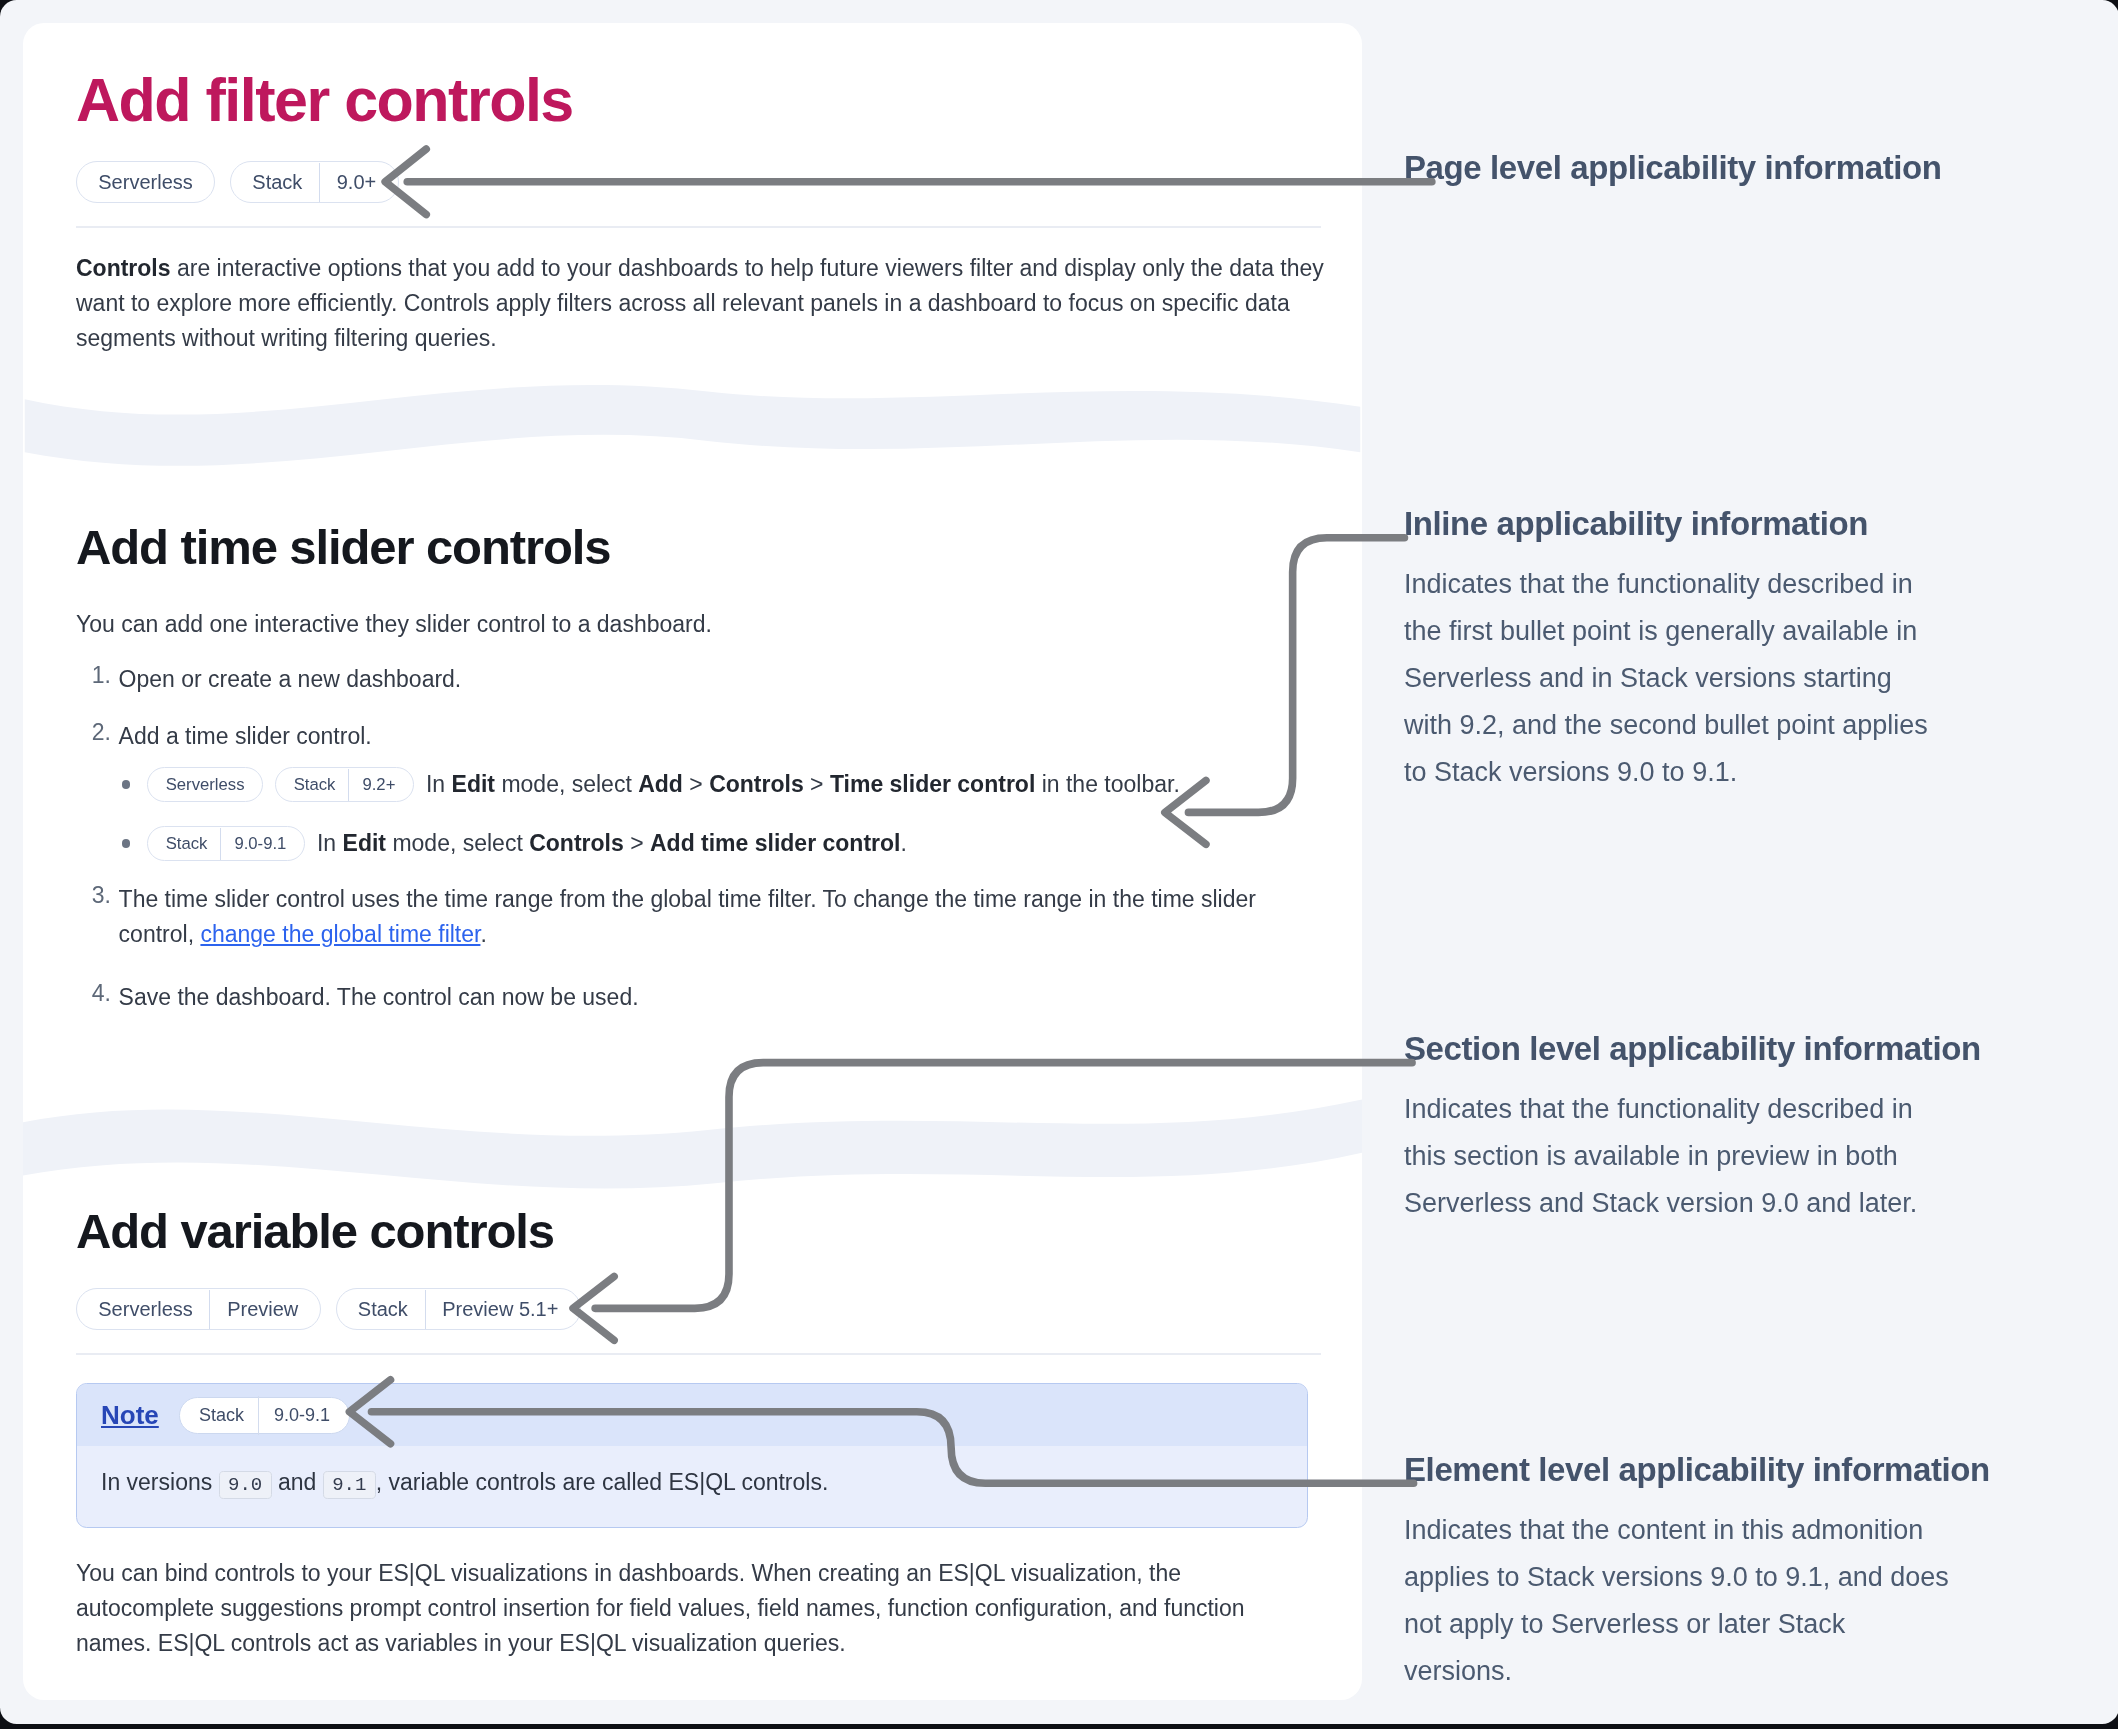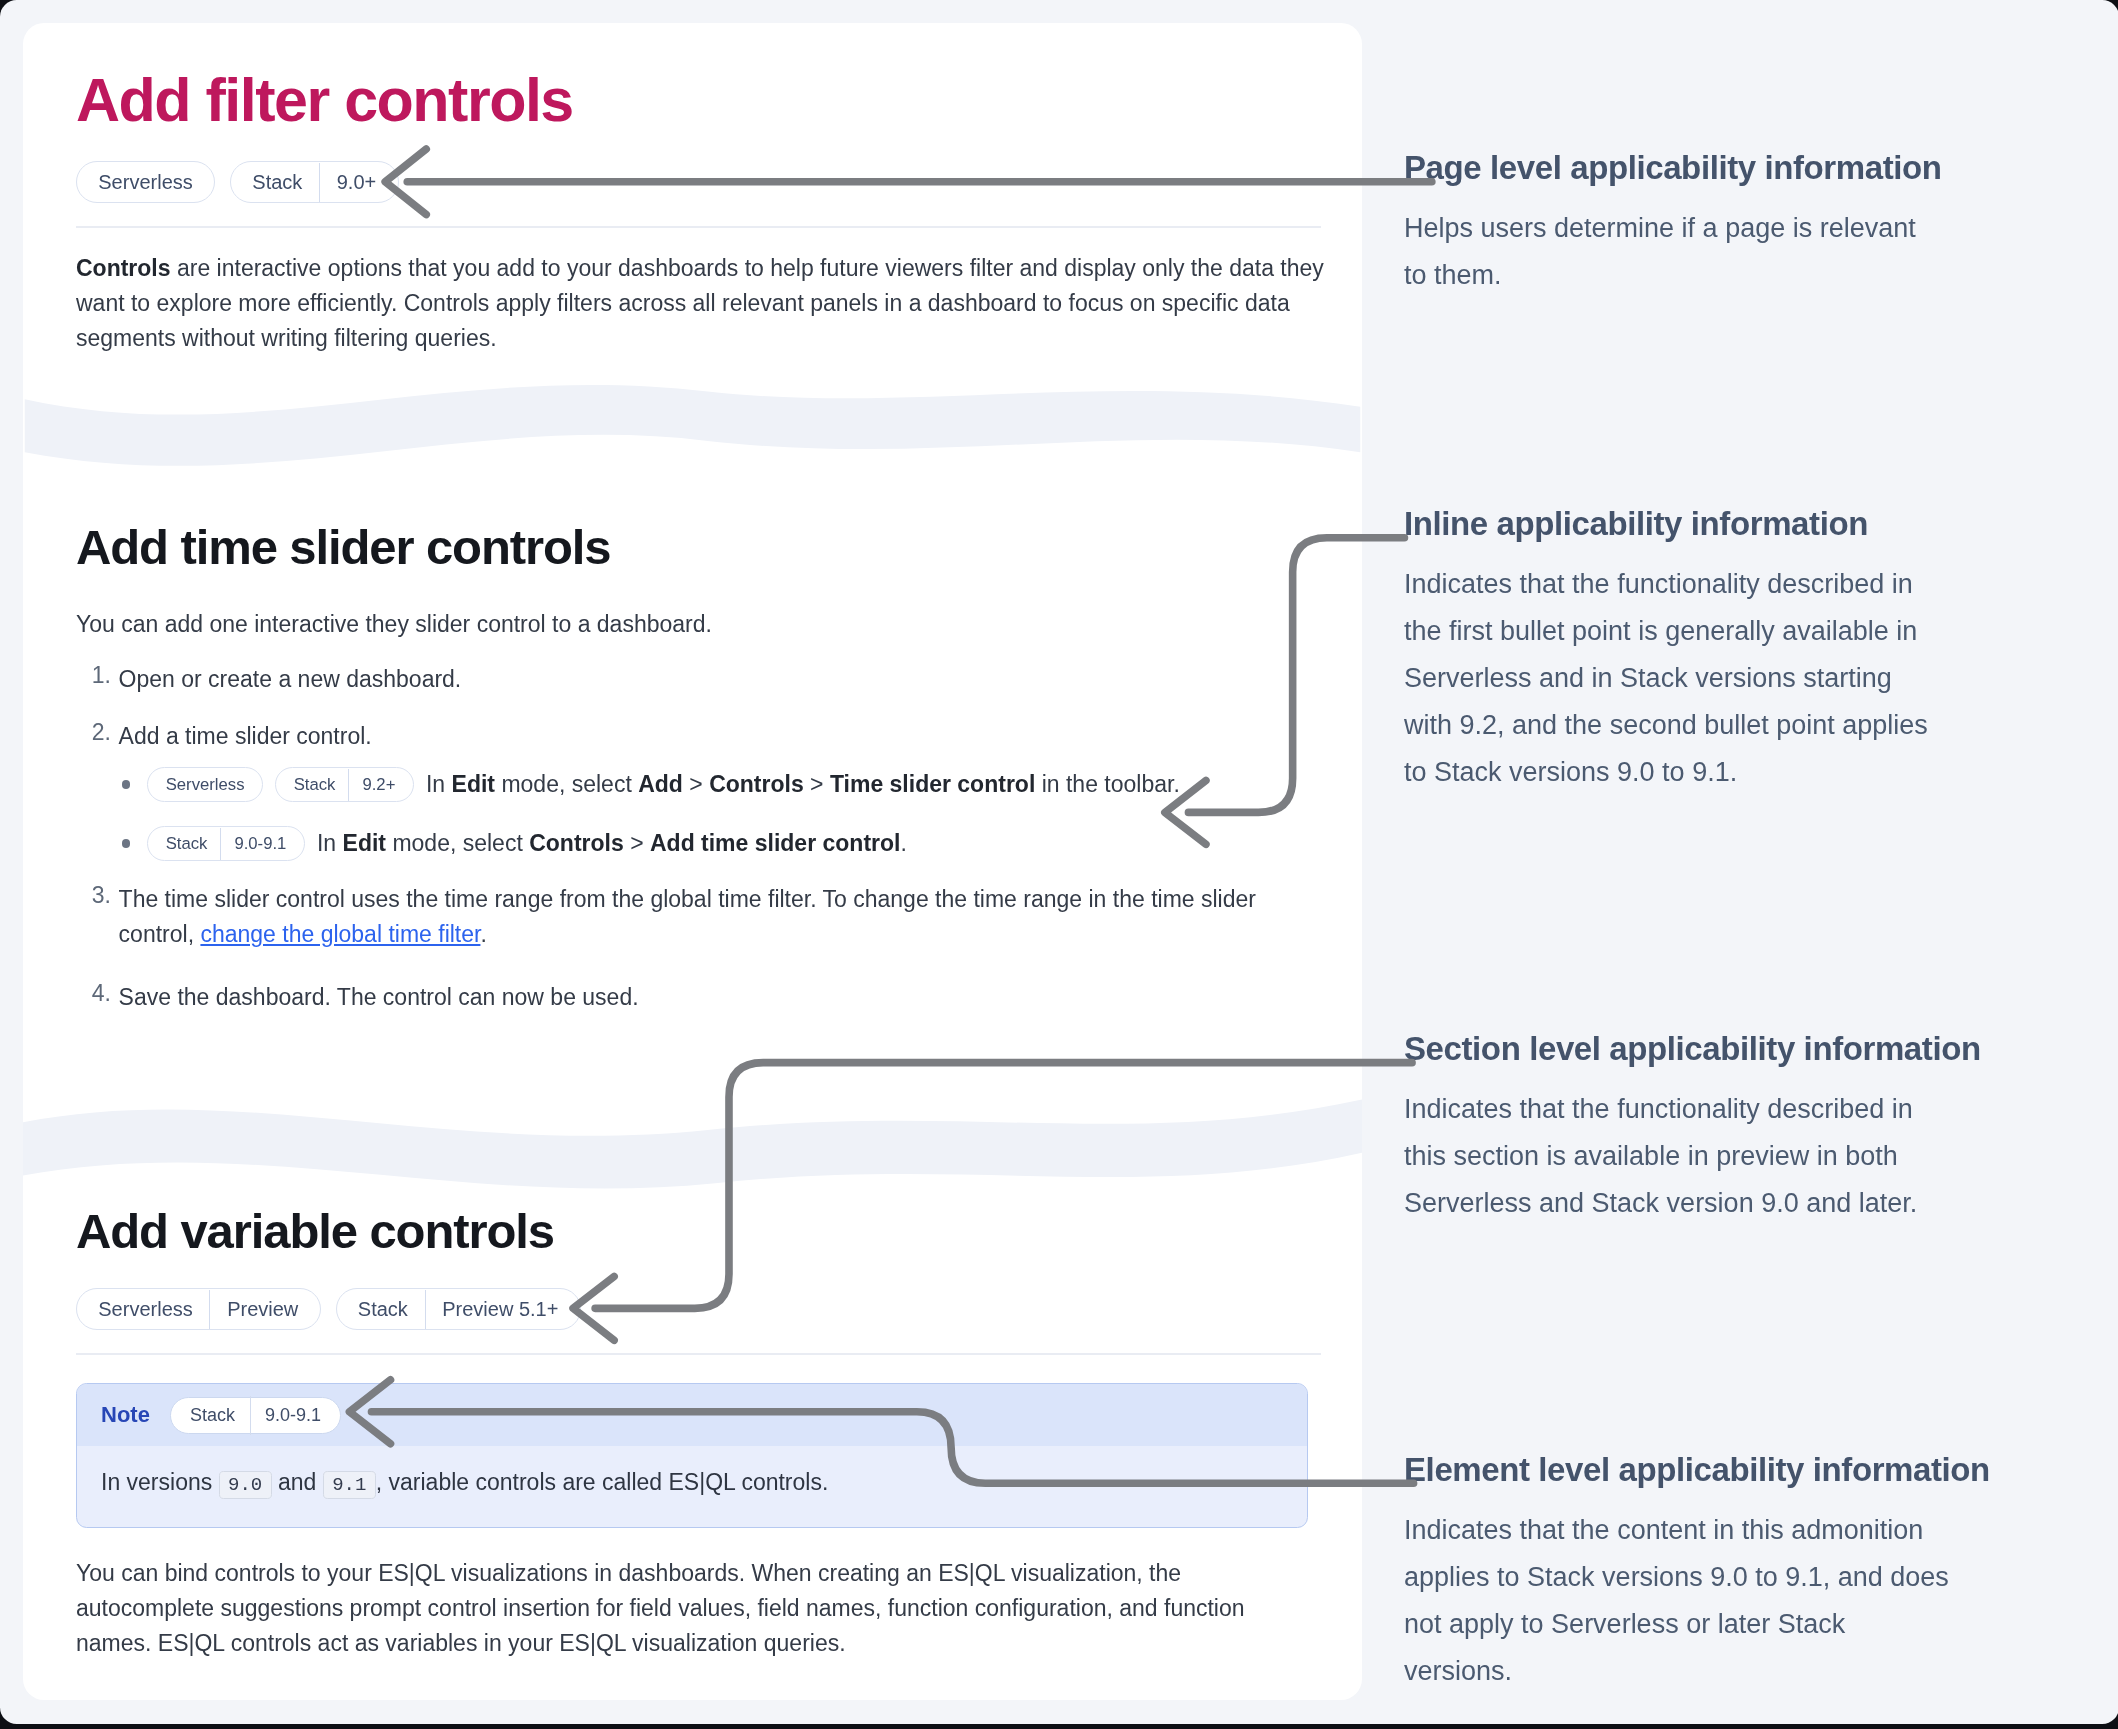--- a/index.html
+++ b/index.html
@@ -45,21 +45,21 @@
   .bullet-text b{color:#22272f;}
   .link{color:#2c63ee;text-decoration:underline;cursor:pointer;}
   .note{
     position:absolute;left:76px;top:1383px;width:1232px;box-sizing:border-box;
     border:1.5px solid #b6c9f1;border-radius:10.6px;overflow:hidden;background:#e9eefc;
   }
   .note-header{
     display:flex;align-items:center;gap:20px;background:#dae4fa;
     padding:10.6px 24px;height:62px;box-sizing:border-box;
   }
-  .note-label{font-size:22px;font-weight:bold;color:#2746b6;}
+  .note-label{font-size:26px;font-weight:bold;color:#2746b6;text-decoration:underline;}
   .note-header .pill{height:37px;border-color:#ccd8ef;}
   .note-header .pill .pill-part{font-size:18px;padding:0 14.5px;}
   .note-body{padding:18px 24px 23px 24px;font-size:23px;color:#2e3542;line-height:37px;border-radius:17px;}
   .code{
     font-family:"Liberation Mono","DejaVu Sans Mono",monospace;
     font-size:19px;background:#eef1f8;border:1.5px solid #d4dae6;border-radius:4.6px;
     padding:2.3px 8.4px;color:#333b4d;
   }
   .ann{position:absolute;left:1376px;width:669px;margin-left:28px;}
   .ann-title{font-size:33px;font-weight:bold;color:#44536b;letter-spacing:-0.4px;}
@@ -167,22 +167,20 @@
         <span class="pill-part">9.0-9.1</span>
       </span>
     </div>
     <div class="note-body"><span>In versions </span><span class="code">9.0</span><span> and </span><span class="code">9.1</span><span>, variable controls are called ES|QL controls.</span></div>
   </div>
 
   <p class="body-text abs" style="left:76px;top:1556px;width:1248px">You can bind controls to your ES|QL visualizations in dashboards. When creating an ES|QL visualization, the autocomplete suggestions prompt control insertion for field values, field names, function configuration, and function names. ES|QL controls act as variables in your ES|QL visualization queries.</p>
 
   <div class="ann" style="top:149px">
     <h3 class="ann-title">Page level applicability information</h3>
-    <p class="ann-body">Helps users determine if a page is relevant
-to them.</p>
   </div>
 
   <div class="ann" style="top:505px">
     <h3 class="ann-title">Inline applicability information</h3>
     <p class="ann-body">Indicates that the functionality described in
 the first bullet point is generally available in
 Serverless and in Stack versions starting
 with 9.2, and the second bullet point applies
 to Stack versions 9.0 to 9.1.</p>
   </div>

